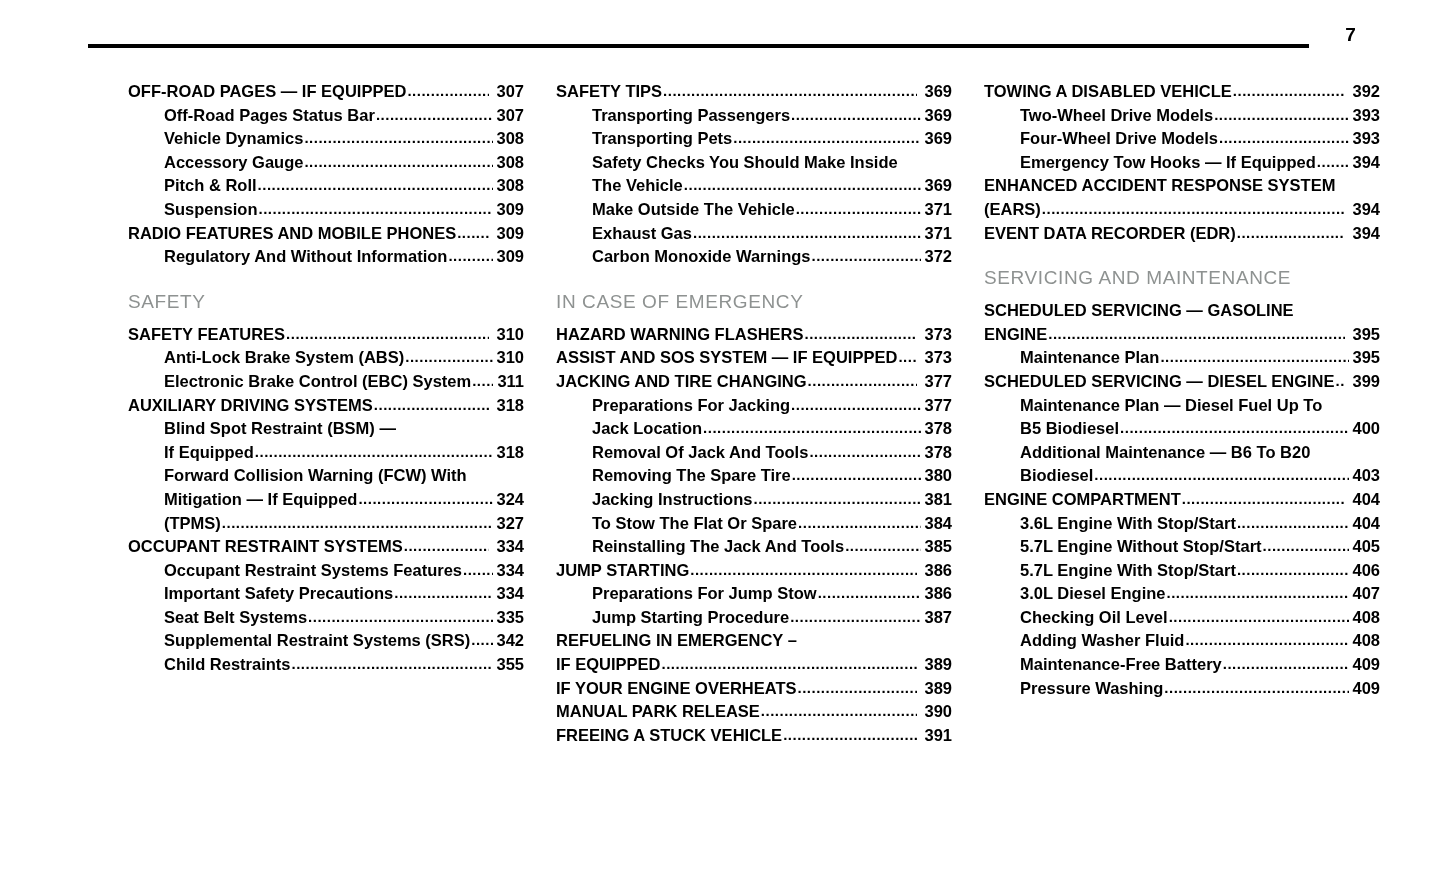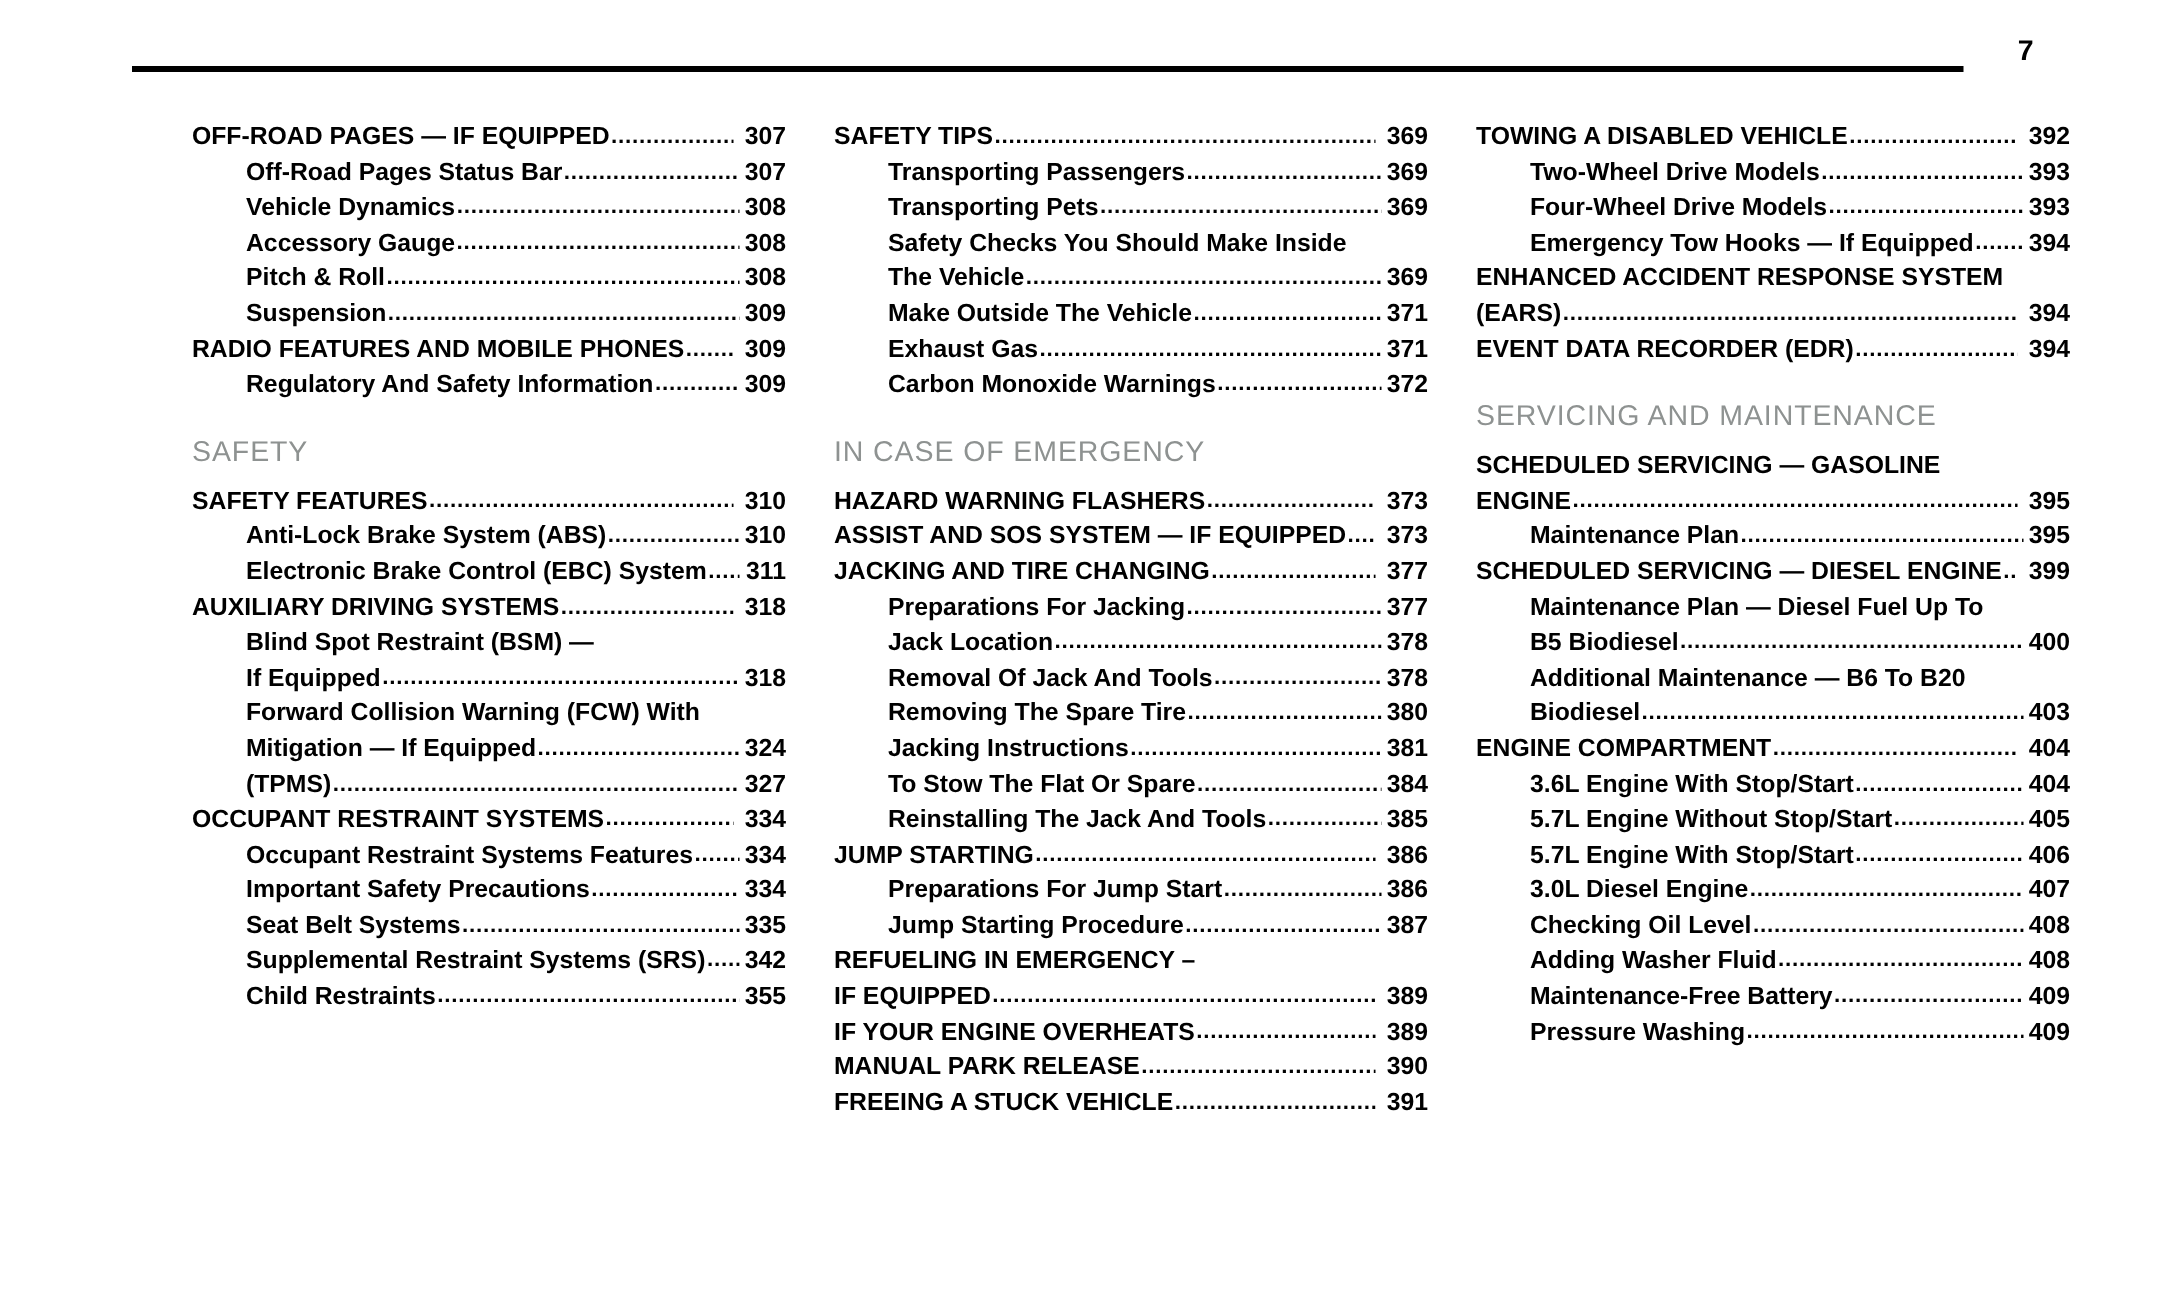--- a/index.html
+++ b/index.html
@@ -148,21 +148,21 @@
           <span class="txt">Suspension</span>
           <span class="dots">..........................................................................................</span>
           <span class="pg">309</span>
         </div>
         <div class="entry lvl1">
           <span class="txt">RADIO FEATURES AND MOBILE PHONES</span>
           <span class="dots">..........................................................................................</span>
           <span class="pg">309</span>
         </div>
         <div class="entry lvl2">
-          <span class="txt">Regulatory And Safety Information</span>
+          <span class="txt">Regulatory And Without Information</span>
           <span class="dots">..........................................................................................</span>
           <span class="pg">309</span>
         </div>
         <div class="section-head">SAFETY</div>
         <div class="entry lvl1">
           <span class="txt">SAFETY FEATURES</span>
           <span class="dots">..........................................................................................</span>
           <span class="pg">310</span>
         </div>
         <div class="entry lvl2">
@@ -327,21 +327,21 @@
           <span class="txt">Reinstalling The Jack And Tools</span>
           <span class="dots">..........................................................................................</span>
           <span class="pg">385</span>
         </div>
         <div class="entry lvl1">
           <span class="txt">JUMP STARTING</span>
           <span class="dots">..........................................................................................</span>
           <span class="pg">386</span>
         </div>
         <div class="entry lvl2">
-          <span class="txt">Preparations For Jump Start</span>
+          <span class="txt">Preparations For Jump Stow</span>
           <span class="dots">..........................................................................................</span>
           <span class="pg">386</span>
         </div>
         <div class="entry lvl2">
           <span class="txt">Jump Starting Procedure</span>
           <span class="dots">..........................................................................................</span>
           <span class="pg">387</span>
         </div>
         <div class="entry lvl1 nodots">
           <span class="txt">REFUELING IN EMERGENCY –</span>

